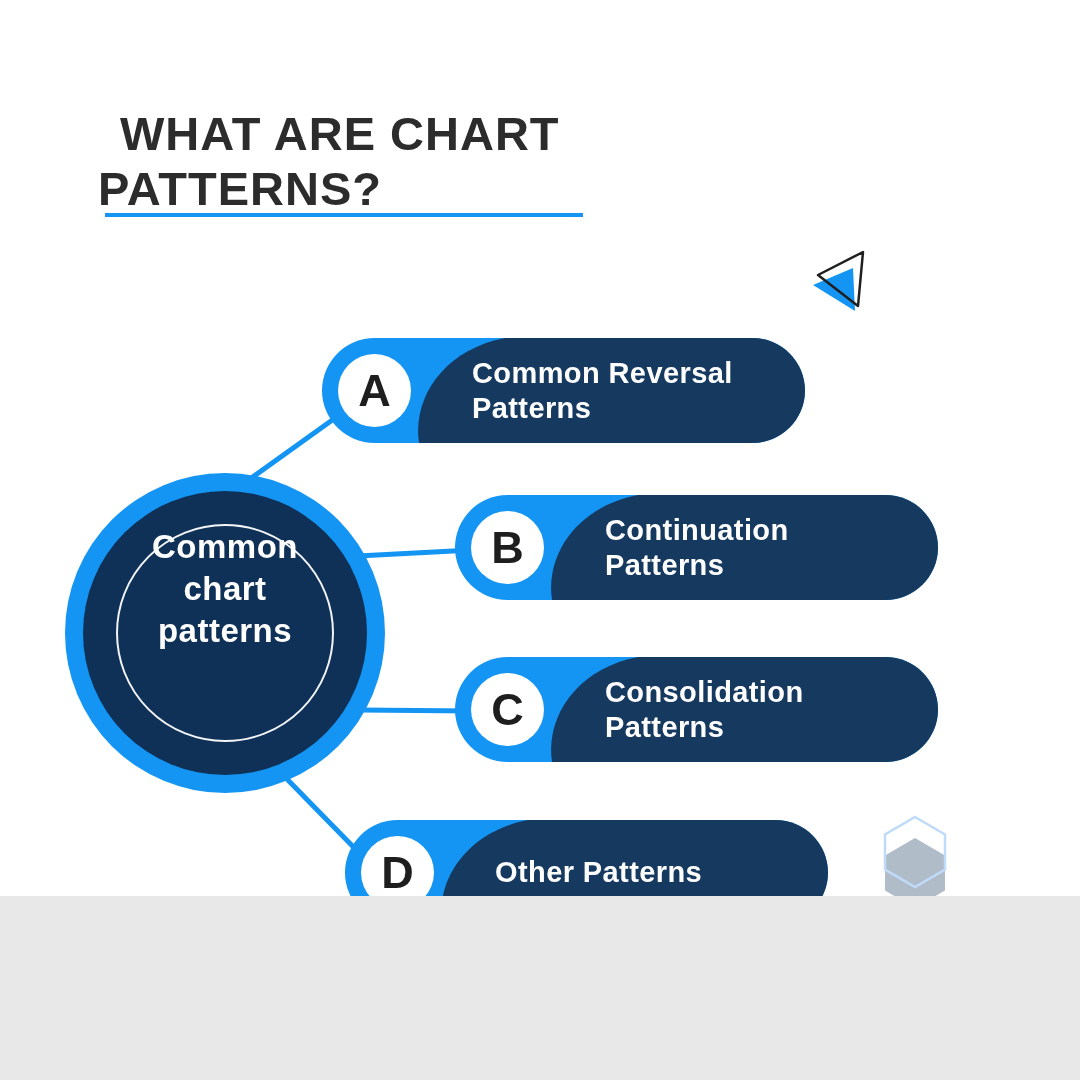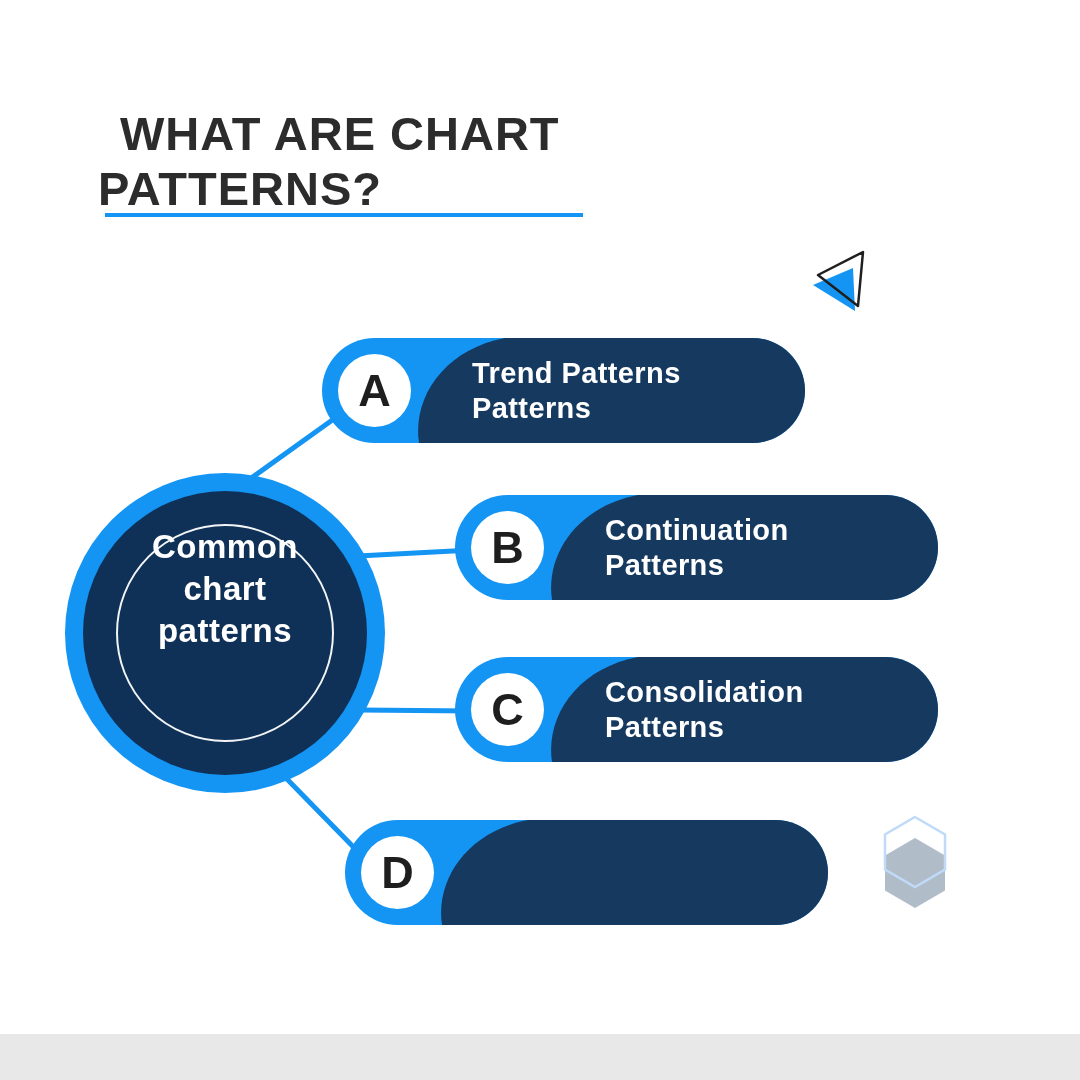--- a/index.html
+++ b/index.html
@@ -10,21 +10,21 @@
     --letter-text:#1E1E1E;
     --label-text:#FFFFFF;
     --hex-fill:#A9B5C3;
     --hex-outline:#BFDBF9;
     --bg:#FFFFFF;
   }
   *{margin:0;padding:0;box-sizing:border-box;}
   html,body{background:#e8e8e8;}
   body{font-family:"Liberation Sans",sans-serif;}
   .canvas{
-    position:relative;width:1080px;height:1034px;background:var(--bg);
+    position:relative;width:1080px;height:896px;background:var(--bg);
     overflow:hidden;margin:0 auto;
   }
   .title{
     position:absolute;left:98px;top:106px;width:560px;
     font-size:47px;line-height:1.18;font-weight:bold;
     color:var(--title-text);letter-spacing:1px;
     white-space:pre-line;text-indent:22px;
   }
   .title-underline{
     position:absolute;left:105px;top:213px;width:478px;height:4px;
@@ -113,21 +113,21 @@
   </div>
 
   <div class="pill pill-a">
     <svg width="483" height="105" viewBox="0 0 483 105">
       <rect class="pill-blue" x="0" y="0" width="483" height="105" rx="52.5" ry="52.5"></rect>
       <path class="pill-navy" d="M183 0 H430.5 A52.5 52.5 0 0 1 430.5 105 H97 C90 58 124 11 183 0 Z"></path>
     </svg>
     <div class="pill-letter-circle">
       <span class="pill-letter">A</span>
     </div>
-    <div class="pill-label">Trend Patterns
+    <div class="pill-label">Common Reversal
 Patterns</div>
   </div>
 
   <div class="pill pill-b">
     <svg width="483" height="105" viewBox="0 0 483 105">
       <rect class="pill-blue" x="0" y="0" width="483" height="105" rx="52.5" ry="52.5"></rect>
       <path class="pill-navy" d="M183 0 H430.5 A52.5 52.5 0 0 1 430.5 105 H97 C90 58 124 11 183 0 Z"></path>
     </svg>
     <div class="pill-letter-circle">
       <span class="pill-letter">B</span>
@@ -149,15 +149,16 @@
   </div>
 
   <div class="pill pill-d">
     <svg width="483" height="105" viewBox="0 0 483 105">
       <rect class="pill-blue" x="0" y="0" width="483" height="105" rx="52.5" ry="52.5"></rect>
       <path class="pill-navy" d="M183 0 H430.5 A52.5 52.5 0 0 1 430.5 105 H97 C90 58 124 11 183 0 Z"></path>
     </svg>
     <div class="pill-letter-circle">
       <span class="pill-letter">D</span>
     </div>
+    <div class="pill-label">Other Patterns</div>
   </div>
 
 </div>
 
 </body></html>

